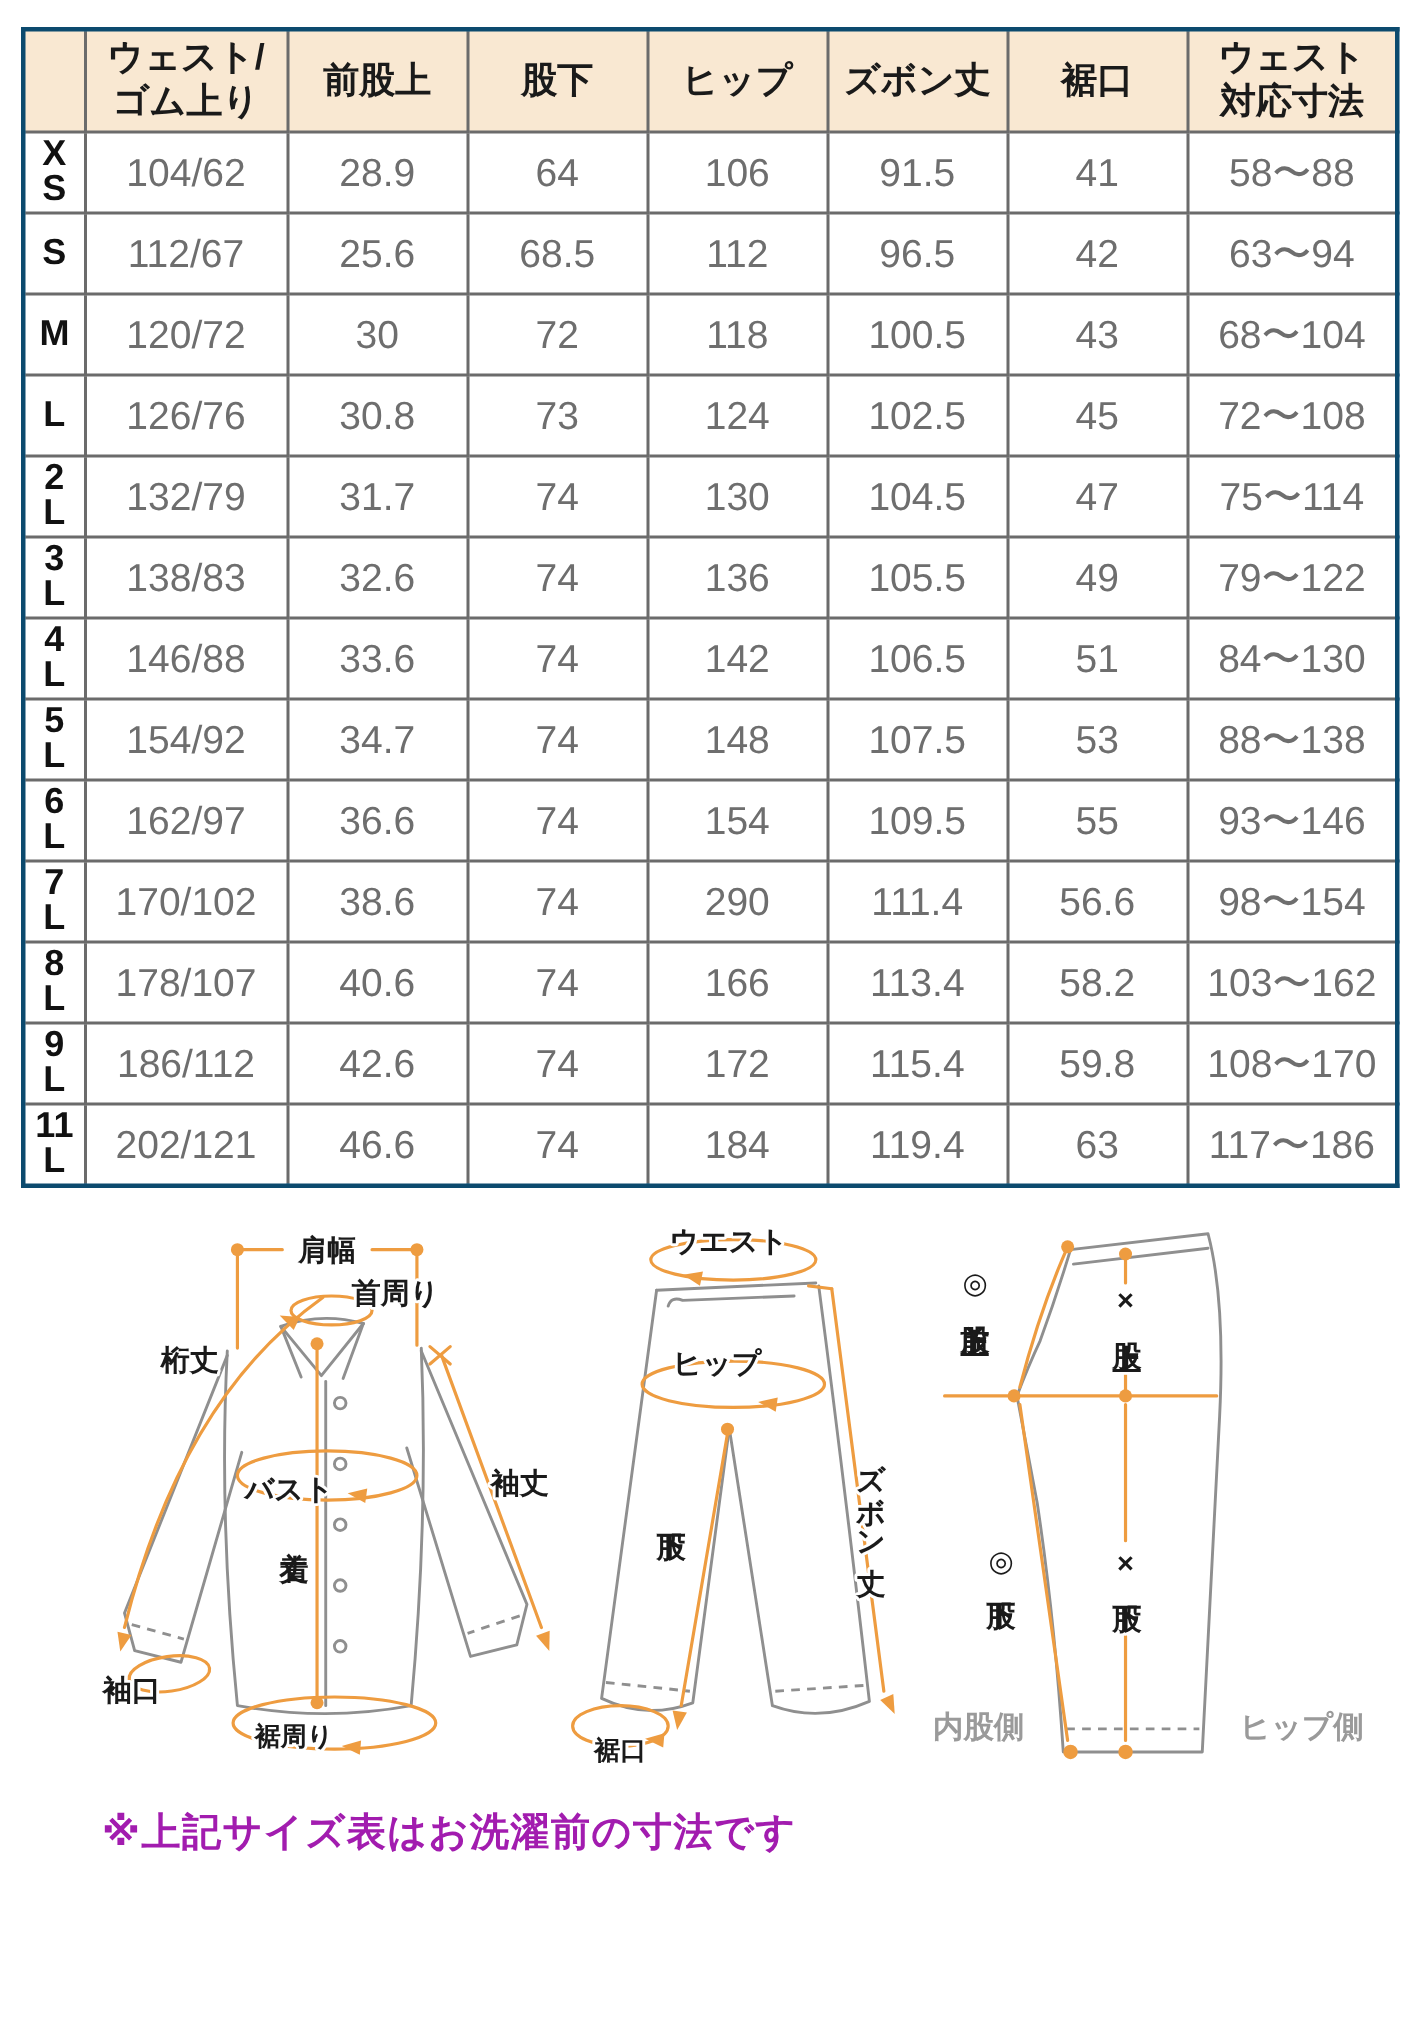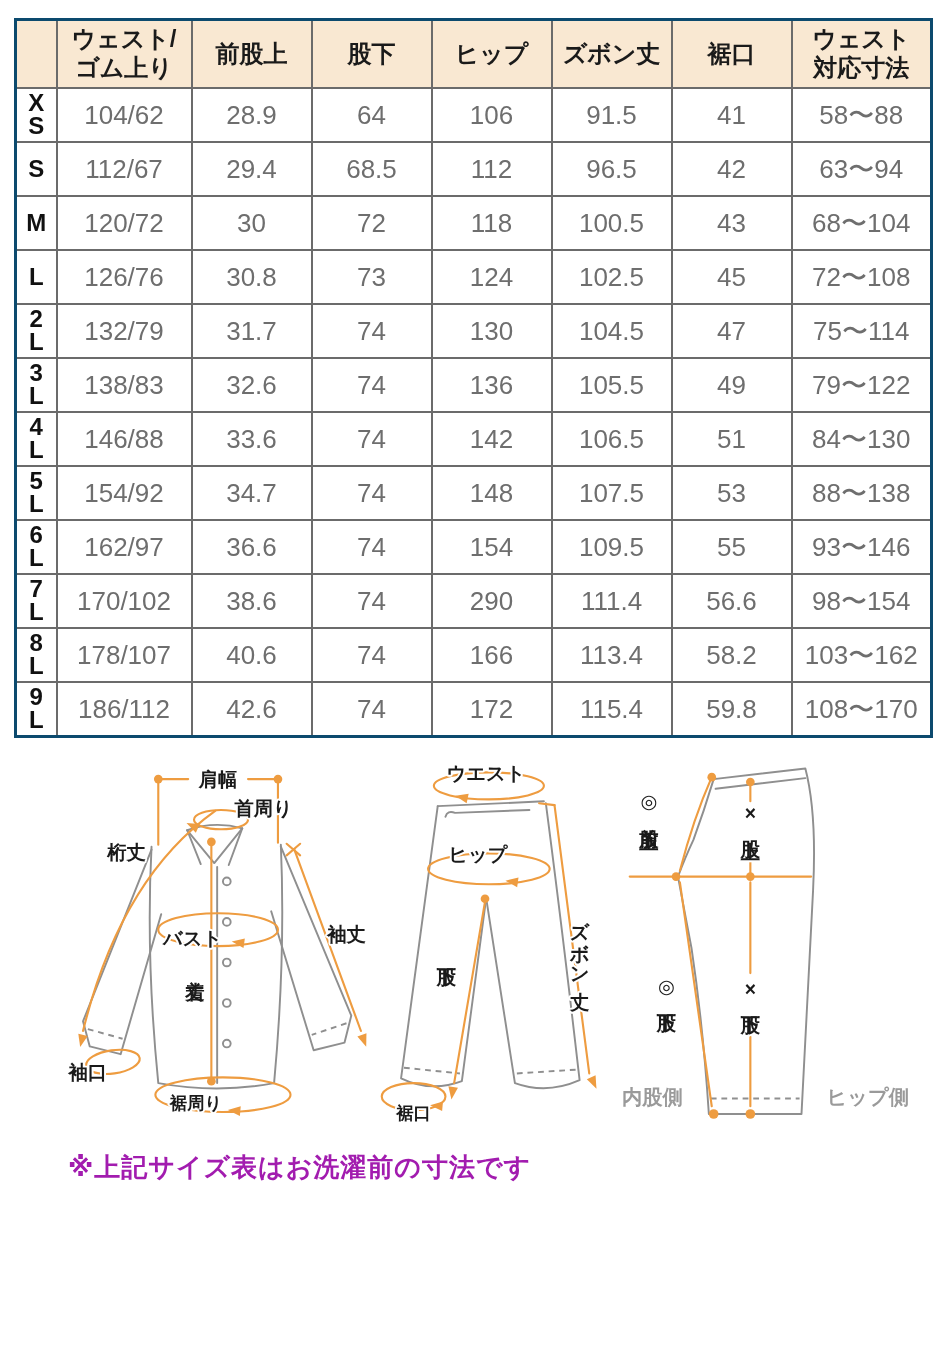--- a/index.html
+++ b/index.html
@@ -84,21 +84,21 @@
         <td>28.9</td>
         <td>64</td>
         <td>106</td>
         <td>91.5</td>
         <td>41</td>
         <td>58〜88</td>
       </tr>
       <tr>
         <th>S</th>
         <td>112/67</td>
-        <td>29.4</td>
+        <td>25.6</td>
         <td>68.5</td>
         <td>112</td>
         <td>96.5</td>
         <td>42</td>
         <td>63〜94</td>
       </tr>
       <tr>
         <th>M</th>
         <td>120/72</td>
         <td>30</td>
@@ -198,20 +198,31 @@
       <tr>
         <th>9
 L</th>
         <td>186/112</td>
         <td>42.6</td>
         <td>74</td>
         <td>172</td>
         <td>115.4</td>
         <td>59.8</td>
         <td>108〜170</td>
+      </tr>
+      <tr>
+        <th>11
+L</th>
+        <td>202/121</td>
+        <td>46.6</td>
+        <td>74</td>
+        <td>184</td>
+        <td>119.4</td>
+        <td>63</td>
+        <td>117〜186</td>
       </tr>
     </tbody>
 </table>
 
 <div class="diagrams">
 
   <svg width="360" height="400" viewBox="0 0 360 400">
 
     <path class="outline" d="M128,95 Q122,210 135,340 Q196,351 255,340 Q267,210 262,93"></path>
     <path class="outline" d="M165,78 Q193,68 222,76"></path>

